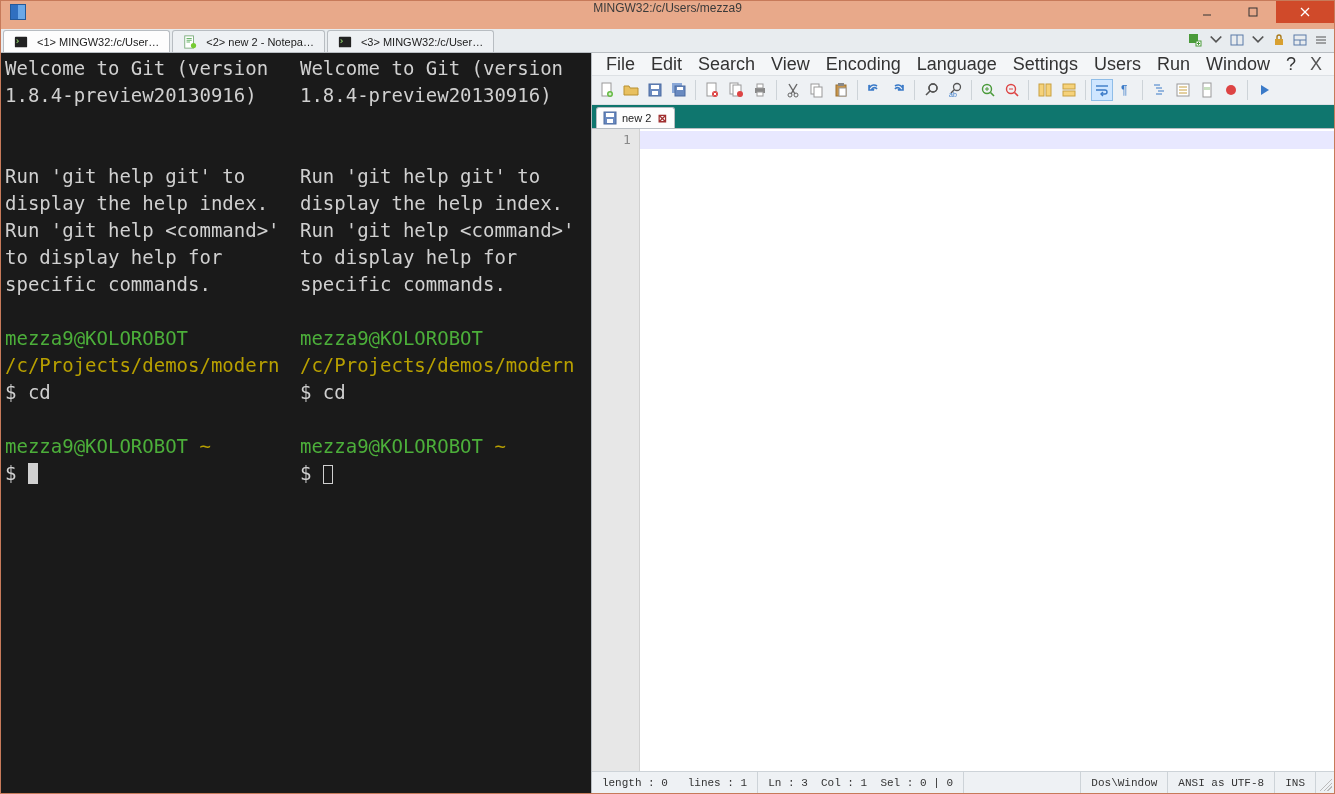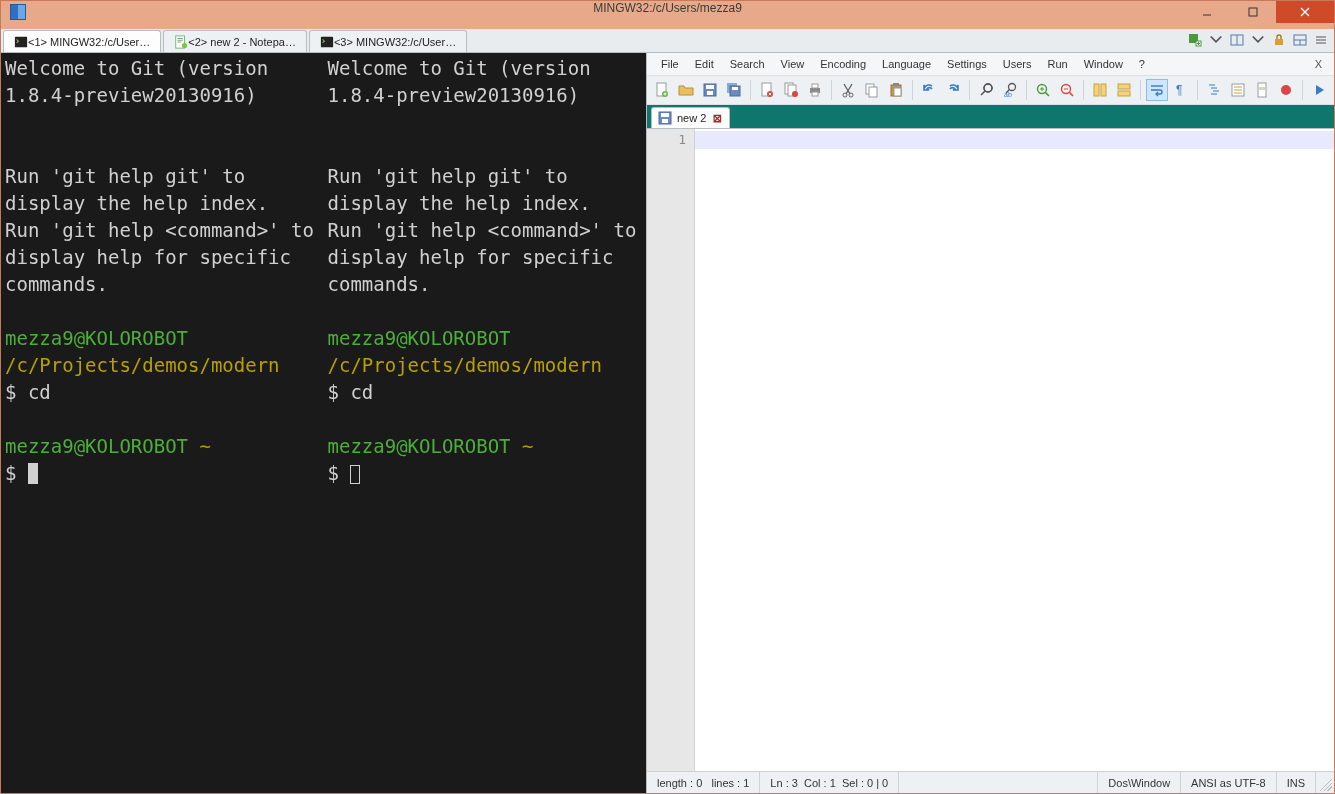--- a/index.html
+++ b/index.html
@@ -7,59 +7,59 @@
 .window-frame { width: 100%; height: 100%; display: flex; flex-direction: column; border: 1px solid #c77a5a; }
 .titlebar { height: 28px; background: #e8a98a; display: flex; position: relative; }
 .titlebar-icon { width: 22px; height: 22px; margin-left: 6px; display: flex; align-items: center; justify-content: center; }
 .icon-conemu { width:16px; height:16px; background: linear-gradient(90deg,#3070c0 50%,#6aa8e8 50%); border:1px solid #245a9a; }
 .titlebar-title { position:absolute; left:50%; transform:translateX(-50%); color:#3a3a3a; font-size:12px; }
 .titlebar-controls { margin-left:auto; display:flex; }
 .tbctrl { width:46px; height:22px; display:flex; align-items:center; justify-content:center; color:#333; font-family:Arial; font-size:13px; cursor:default; }
 .tbctrl.close { background:#d04a2a; color:#fff; width:58px; }
 
 .tabbar { height: 24px; background:#e8ecef; display:flex; align-items:flex-end; border-bottom:1px solid #b8bdc2; padding-left:2px; position:relative; }
-.tab { height:22px; display:flex; align-items:center; gap:0; padding:0 10px; border:1px solid #b8bdc2; border-bottom:none; background:#eef1f4; border-radius:3px 3px 0 0; margin-right:2px; font-size:11px; color:#222; cursor:default; max-width:180px; white-space:nowrap; overflow:hidden; text-overflow:ellipsis; }
+.tab { height:22px; display:flex; align-items:center; gap:9px; padding:0 10px; border:1px solid #b8bdc2; border-bottom:none; background:#eef1f4; border-radius:3px 3px 0 0; margin-right:2px; font-size:11px; color:#222; cursor:default; max-width:180px; white-space:nowrap; overflow:hidden; text-overflow:ellipsis; }
 .tab.active { background:#fdfdfd; }
 .tab .tico { width:14px; height:14px; flex:0 0 14px; }
 .tabbar-right { position:absolute; right:4px; top:2px; display:flex; gap:3px; align-items:center; }
 .tb-btn { width:18px; height:18px; display:flex; align-items:center; justify-content:center; border:1px solid transparent; cursor:default; }
 .tb-btn svg { width:14px; height:14px; }
 
 .workspace { flex:1; display:flex; min-height:0; }
 .left-pane { width:680px; display:flex; flex-direction:row; background:#1a1a1a; }
 .term { flex:1; background:#1a1a1a; color:#d0d0d0; font-family:Consolas,"Lucida Console",monospace; font-size:19px; line-height:1.42; padding:2px 4px; white-space:pre-wrap; overflow:hidden; }
 .term .green { color:#4caf3a; }
 .term .olive { color:#b8a000; }
 .term .cursor { display:inline-block; width:10px; height:21px; background:#d0d0d0; vertical-align:text-bottom; }
 .term .cursor.hollow { background:transparent; border:1px solid #d0d0d0; height:19px; }
 .term-split { height:3px; background:#777; }
 
 .right-pane { flex:1; display:flex; flex-direction:column; background:#eef1f4; border-left:1px solid #b8bdc2; }
 .npp-menu { height:22px; display:flex; align-items:center; padding:0 6px; gap:0; background:#f4f6f8; color:#333; position:relative; }
-.npp-menu span { padding:2px 8px; cursor:default; font-size:11px; }
+.npp-menu span { padding:2px 8px; cursor:default; font-size:18px; }
 .npp-menu .menu-close { margin-left:auto; padding:2px 6px; color:#555; }
 
 .npp-toolbar { height:30px; display:flex; align-items:center; padding:0 4px; gap:2px; background:#eef1f4; border-top:1px solid #dde1e5; border-bottom:1px solid #dde1e5; }
 .npp-toolbar .tbtn { width:22px; height:22px; display:flex; align-items:center; justify-content:center; cursor:default; border:1px solid transparent; }
 .npp-toolbar .sep { width:1px; height:20px; background:#cdd3d8; margin:0 3px; }
 .npp-toolbar svg { width:16px; height:16px; }
 .npp-toolbar .tbtn.active { background:#cfe6ff; border-color:#8fbde8; }
 
 .npp-doctabs { height:24px; background:#0f766e; display:flex; align-items:flex-end; padding-left:4px; border-bottom:1px solid #b8bdc2; }
 .npp-doctab { height:21px; display:flex; align-items:center; gap:5px; padding:0 6px; border:1px solid #b8bdc2; border-bottom:none; background:#fdfdfd; border-radius:3px 3px 0 0; font-size:11px; color:#222; cursor:default; }
 .doctab-close { width:12px; height:12px; display:flex; align-items:center; justify-content:center; color:#a03030; font-weight:bold; font-size:11px; }
 
 .npp-editor { flex:1; display:flex; background:#fff; min-height:0; }
 .gutter { width:48px; background:#e7e7e7; color:#8a8a8a; font-family:Consolas,monospace; font-size:13px; text-align:right; padding:2px 8px 0 0; border-right:1px solid #d2d2d2; }
 .gutter .gline { height:18px; line-height:18px; }
 .editor-body { flex:1; position:relative; }
 .editor-line-hl { position:absolute; left:0; right:0; top:2px; height:18px; background:#e8e8ff; }
 
 .npp-status { height:22px; background:#eef1f4; border-top:1px solid #cdd3d8; display:flex; align-items:center; font-size:11px; color:#333; }
-.npp-status .cell { padding:0 10px; border-right:1px solid #cdd3d8; height:100%; display:flex; align-items:center; }
+.npp-status .cell { padding:0 10px; border-right:1px solid #cdd3d8; height:100%; display:flex; align-items:center;font-family:Liberation Mono, monospace; }
 .npp-status .cell:last-child { border-right:none; }
 .npp-status .grow { flex:1; }
 .status-grip { width:16px; height:16px; margin-left:auto; margin-right:2px; background:
   linear-gradient(135deg, transparent 60%, #bbb 60%, #bbb 65%, transparent 65%,
                   transparent 72%, #bbb 72%, #bbb 77%, transparent 77%,
                   transparent 84%, #bbb 84%, #bbb 89%, transparent 89%); }
 .disk-ico { width:14px; height:14px; }
 </style>
 </head>
 <body>

